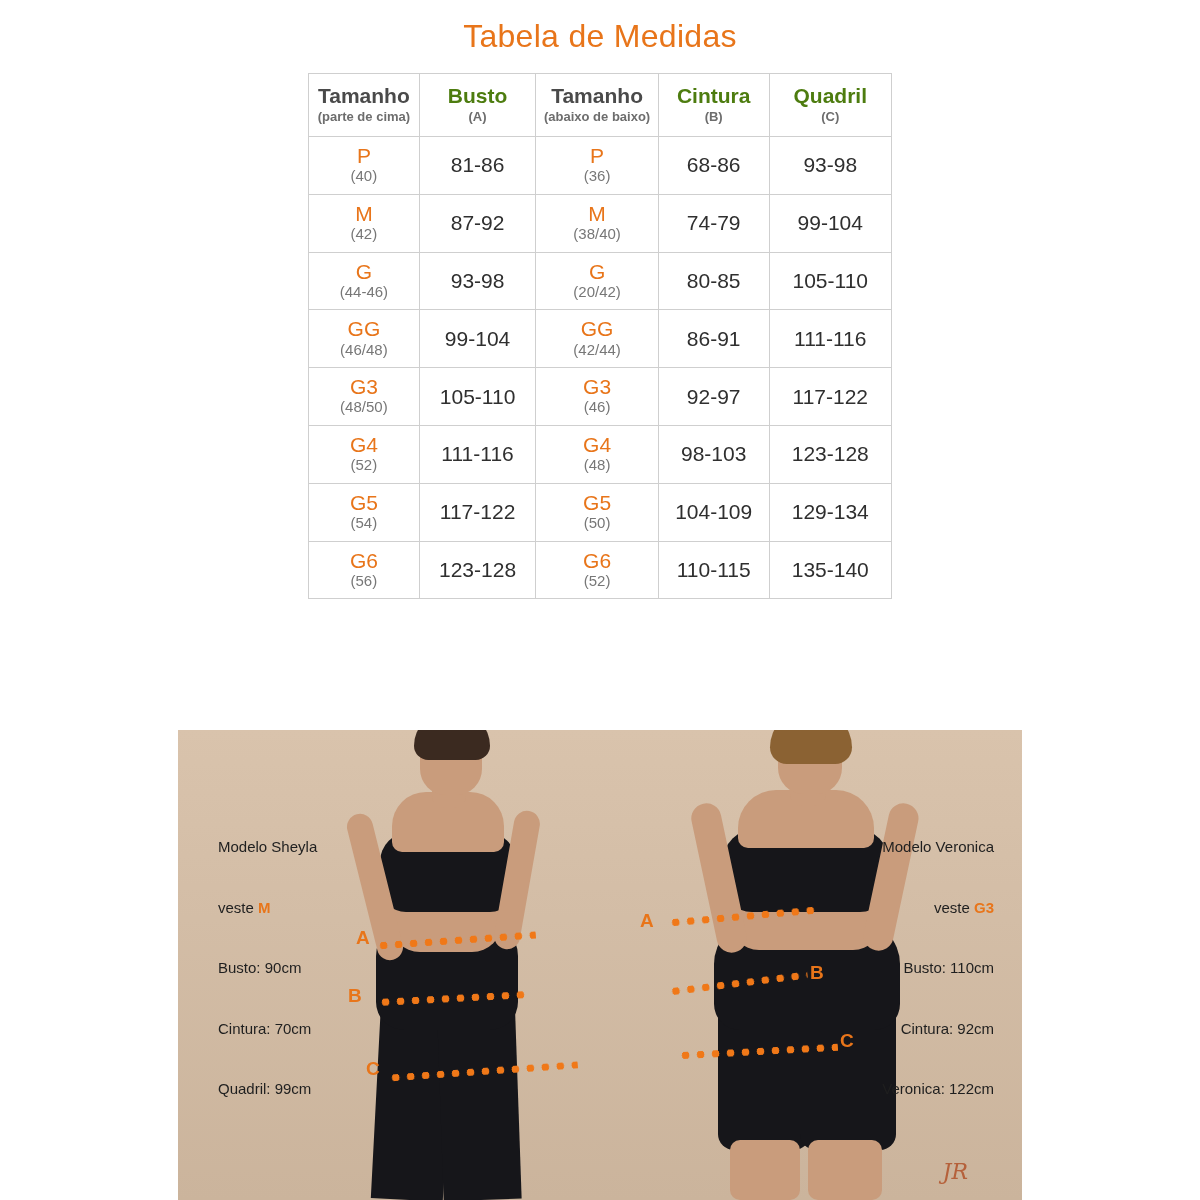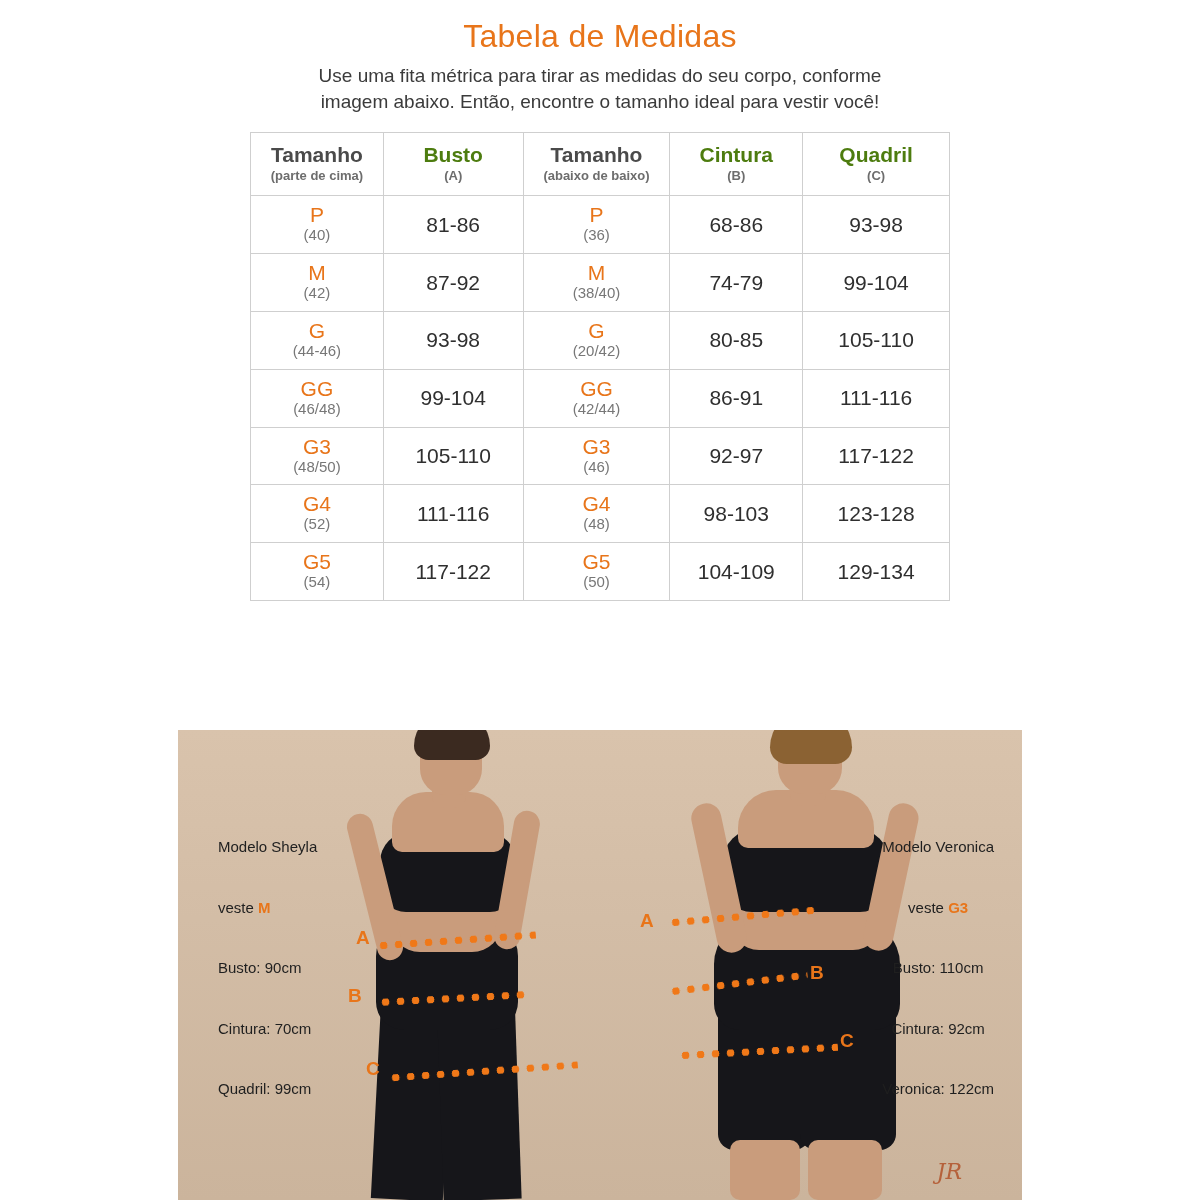--- a/index.html
+++ b/index.html
@@ -38,21 +38,21 @@
     color: #3b3b3b;
     line-height: 1.35;
     margin: 0 auto;
     width: 700px;
     font-weight: normal;
   }
 
   
   .table-wrap {
     margin: 18px auto 17px auto;
-    width: 700px;
+    width: 584px;
   }
   table.size-table {
     border-collapse: collapse;
     width: 100%;
     table-layout: fixed;
   }
   table.size-table td, table.size-table th {
     border: 1px solid #cfcfcf;
     text-align: center;
     vertical-align: middle;
@@ -113,21 +113,21 @@
     overflow: hidden;
   }
 
   .model-note {
     position: absolute;
     font-size: 15px;
     color: #1f1f1f;
     line-height: 1.5;
   }
   .model-note.left { left: 40px; top: 68px; }
-  .model-note.right { right: 28px; top: 68px; text-align: center; }
+  .model-note.right { right: 28px; top: 68px; text-align: right; }
   .model-note .ln { display: block; white-space: nowrap; margin-top: 38px; }
   .model-note .sz {
     color: #E8751A;
     font-weight: bold;
   }
 
   
   .mlabel {
     position: absolute;
     color: #E8751A;
@@ -146,40 +146,36 @@
 
   
   .figure { position: absolute; bottom: 0; }
 
   .fig-skin { background: #c99c7c; position: absolute; }
   .fig-black { background: #16161a; position: absolute; }
   .fig-hair { background: #3b2a20; position: absolute; }
 
   .watermark {
     position: absolute;
-    right: 60px;
+    right: 54px;
     bottom: 16px;
     color: #b2532a;
     font-family: "DejaVu Serif", serif;
     font-style: italic;
     font-size: 22px;
     opacity: 0.85;
   }
 </style>
 </head>
 <body>
 
 <div class="page">
 
   <div class="header">
     <h1 class="title">Tabela de Medidas</h1>
-    <p class="subtitle">
-      <span>Use uma fita métrica para tirar as medidas do seu corpo, conforme</span><br>
-      <span>imagem abaixo.  Então, encontre o tamanho ideal para vestir você!</span>
-    </p>
   </div>
 
   <div class="table-wrap">
     <table class="size-table">
       <colgroup>
         <col class="c1">
           <col class="c2">
           <col class="c3">
           <col class="c4">
           <col class="c5">
@@ -332,20 +328,37 @@
             <td class="val-cell">117-122</td>
             <td>
               <div class="sz-cell">
                 <span class="sz-main">G5</span>
                 <span class="sz-sub">(50)</span>
               </div>
             </td>
             <td class="val-cell">104-109</td>
             <td class="val-cell">129-134</td>
           </tr>
+          <tr>
+            <td>
+              <div class="sz-cell">
+                <span class="sz-main">G6</span>
+                <span class="sz-sub">(56)</span>
+              </div>
+            </td>
+            <td class="val-cell">123-128</td>
+            <td>
+              <div class="sz-cell">
+                <span class="sz-main">G6</span>
+                <span class="sz-sub">(52)</span>
+              </div>
+            </td>
+            <td class="val-cell">110-115</td>
+            <td class="val-cell">135-140</td>
+          </tr>
         </tbody>
     </table>
   </div>
 
   <div class="photo-panel">
 
     <div class="figure" style="left:150px; bottom:0; width:260px; height:470px;">
 
       <div class="fig-black" style="left:48px; bottom:0; width:72px; height:200px; border-radius:14px 10px 0 0; transform:rotate(3deg);"></div>
       <div class="fig-black" style="left:112px; bottom:0; width:78px; height:210px; border-radius:10px 14px 0 0; transform:rotate(-2deg);"></div>

